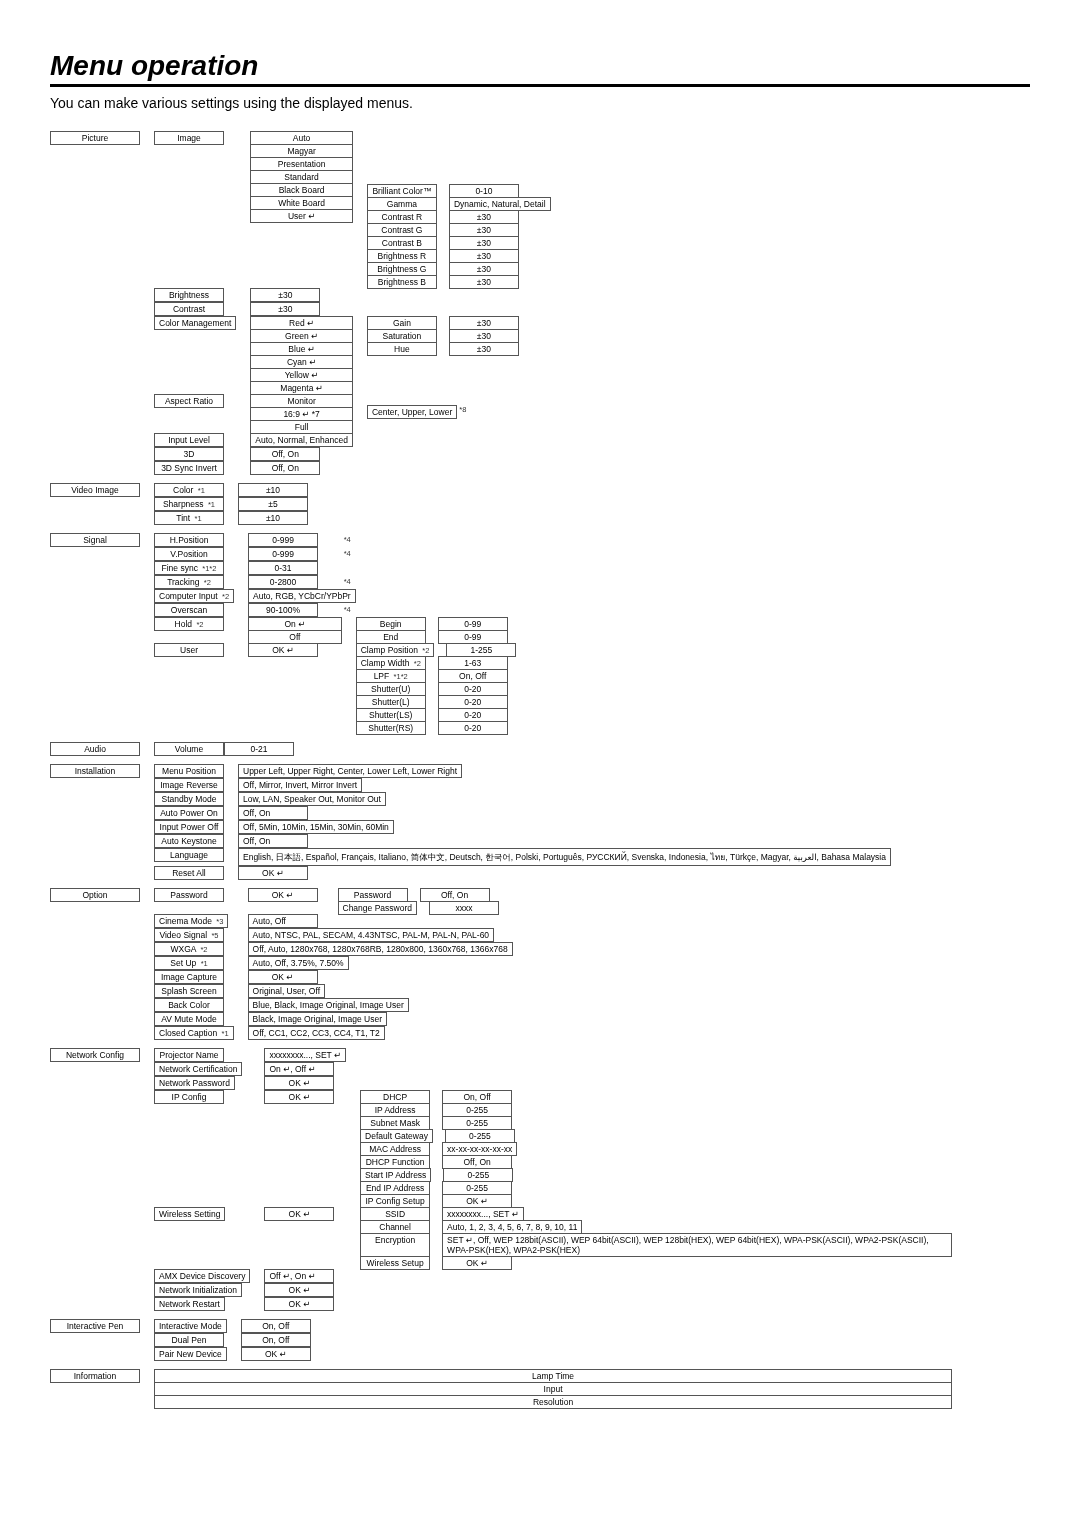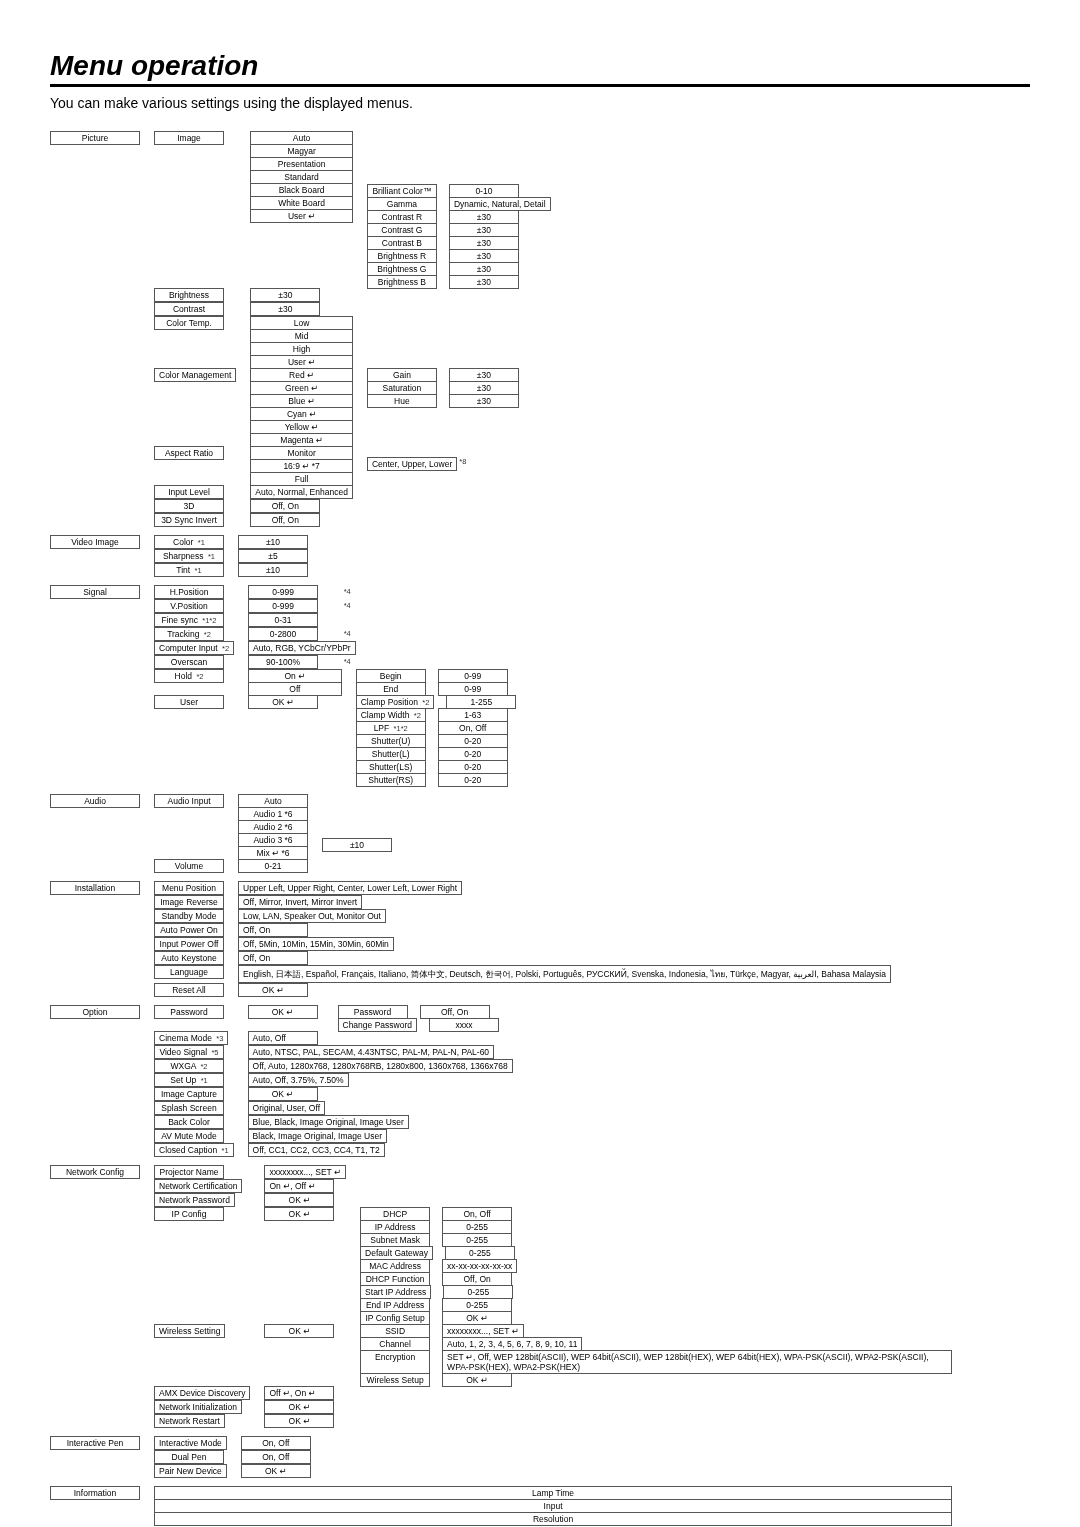--- a/index.html
+++ b/index.html
@@ -121,32 +121,20 @@
                 <td><div class="box">Brightness</div></td>
                 <td></td>
                 <td><div class="box">±30</div></td>
               </tr>
       <tr>
                 <td><div class="box">Contrast</div></td>
                 <td></td>
                 <td><div class="box">±30</div></td>
               </tr>
       <tr>
-        <td><div class="box">Color Temp.</div></td>
-                <td></td>
-        <td>
-                  <div class="stack">
-          <div class="box">Low</div>
-          <div class="box">Mid</div>
-          <div class="box">High</div>
-          <div class="box">User ↵</div>
-        </div>
-                </td>
-      </tr>
-      <tr>
         <td><div class="box">Color Management</div></td>
                 <td></td>
         <td>
                   <div class="stack">
           <div class="box">Red ↵</div>
           <div class="box">Green ↵</div>
           <div class="box">Blue ↵</div>
           <div class="box">Cyan ↵</div>
           <div class="box">Yellow ↵</div>
           <div class="box">Magenta ↵</div>
@@ -364,35 +352,20 @@
 <tr>
         <td style="height:8px"></td>
       </tr>
 
 <tr>
   <td><div class="box box-wide">Audio</div></td>
   <td></td>
   <td>
     <table class="tree">
       <tbody>
-              <tr>
-        <td><div class="box">Audio Input</div></td>
-                <td class="hgap"></td>
-        <td>
-                  <div class="stack">
-          <div class="box">Auto</div>
-          <div class="box">Audio 1 *6</div>
-          <div class="box">Audio 2 *6</div>
-          <div class="box">Audio 3 *6</div>
-          <div class="box">Mix ↵ *6</div>
-        </div>
-                </td>
-        <td class="hgap"></td>
-        <td><div style="height:44px"></div><div class="box">±10</div></td>
-      </tr>
       <tr>
                 <td><div class="box">Volume</div></td>
                 <td></td>
                 <td><div class="box">0-21</div></td>
               </tr>
     </tbody>
           </table>
   </td>
 </tr>
 

